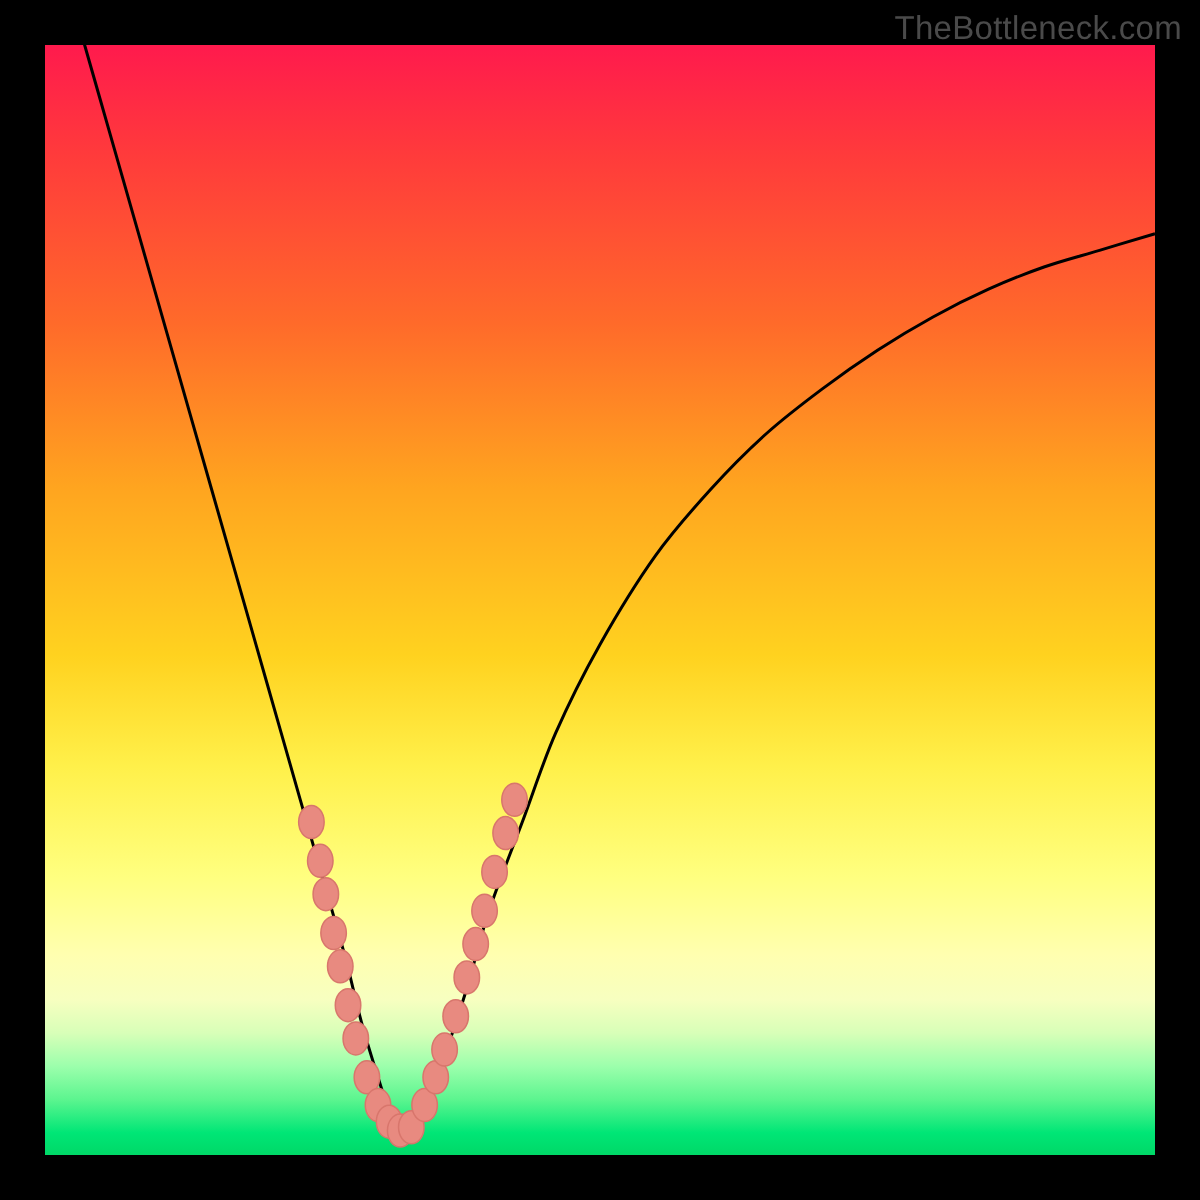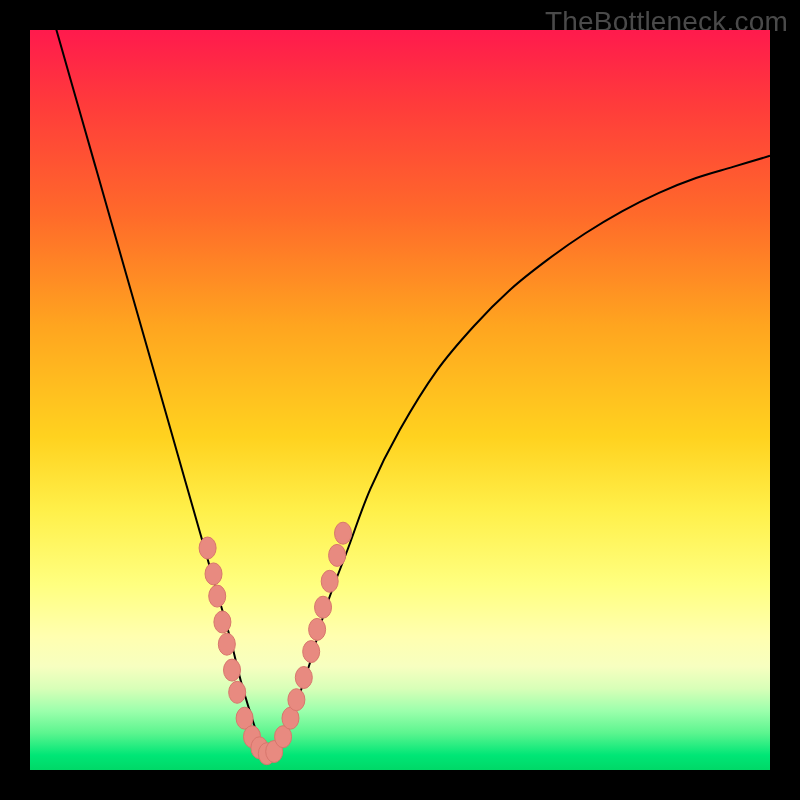--- a/index.html
+++ b/index.html
@@ -39,21 +39,21 @@
       #5cf58f 95%,
       #00e676 98%,
       #00d867 100%
     );
   }
   .watermark {
     position: absolute;
     top: 6px;
     right: 12px;
     color: #4a4a4a;
-    font-size: 28px;
+    font-size: 22px;
     letter-spacing: 0.2px;
     font-weight: 400;
     user-select: none;
   }
   svg.curve {
     position: absolute;
     left: 0;
     top: 0;
     width: 740px;
     height: 740px;

